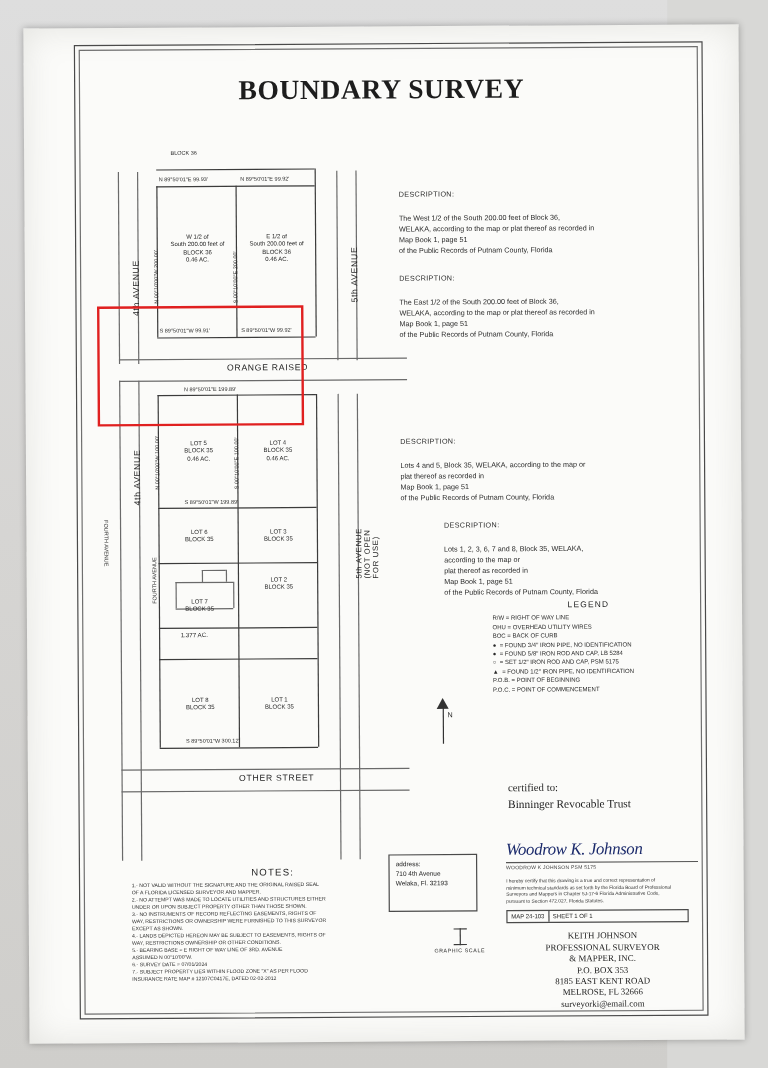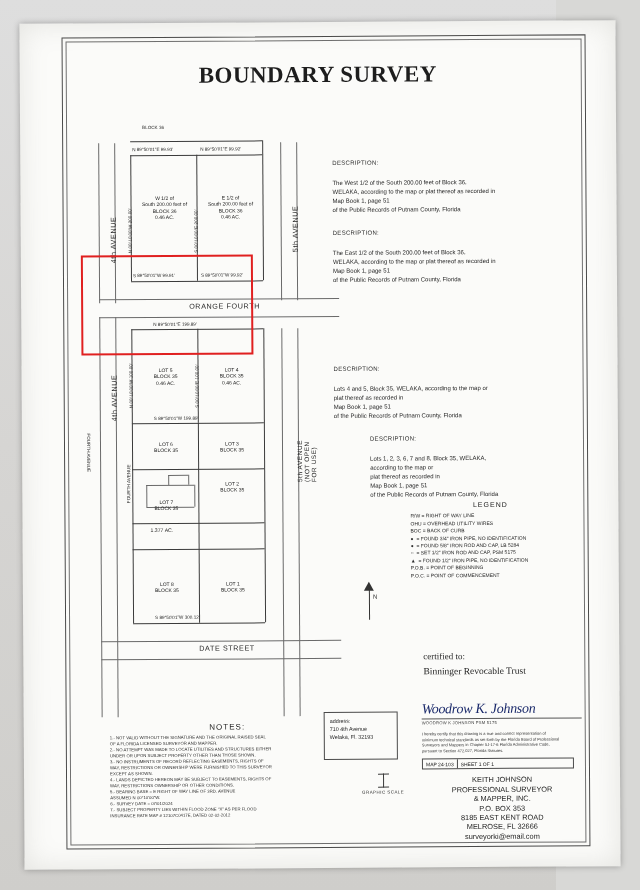--- a/index.html
+++ b/index.html
@@ -192,21 +192,21 @@
     width: 150px;
     font-size: 5px;
     color: #222;
     display: flex;
   }
   .map-box div { padding: 1.5px 3px; }
   .map-box .mb1 { border-right: 0.7px solid #4a4a4a; }
   #surveyor-name {
     margin-top: 6px;
     text-align: center;
-    font-family: Liberation Sans, sans-serif;
+    font-family: Liberation Serif, serif;
     font-size: 7.4px;
     line-height: 9.4px;
     color: #1d1d1d;
     width: 160px;
     white-space: pre-line;
   }
   
   #notes {
     position: absolute;
     left: 86px;
@@ -367,21 +367,21 @@
 South 200.00 feet of
 BLOCK 36
 0.46 AC.</div>
       <div class="lot-name" style="left:120px; top:92px; width:60px;">E 1/2 of
 South 200.00 feet of
 BLOCK 36
 0.46 AC.</div>
 
       <div class="mapline h thin" style="left:18px; top:196px; width:240px;"></div>
       <div class="mapline h thin" style="left:18px; top:214px; width:240px;"></div>
-      <div class="street" style="left:108px; top:199px;">ORANGE FOURTH</div>
+      <div class="street" style="left:108px; top:199px;">ORANGE RAISED</div>
 
       <div class="mapline h" style="left:50px; top:226px; width:132px;"></div>
       <div class="mapline h" style="left:50px; top:320px; width:132px;"></div>
       <div class="mapline v" style="left:50px; top:226px; height:94px;"></div>
       <div class="mapline v" style="left:116px; top:226px; height:94px;"></div>
       <div class="mapline v" style="left:182px; top:226px; height:294px;"></div>
 
       <div class="lbl" style="left:72px; top:219px;">N 89°50'01"E   199.89'</div>
       <div class="lbl rot90" style="left:47px; top:305px;">N 00°10'00"W   100.00'</div>
       <div class="lbl rot90" style="left:113px; top:305px;">S 00°10'00"E   100.00'</div>
@@ -439,21 +439,21 @@
       <div class="mapline v thin" style="left:200px; top:40px; height:158px;"></div>
       <div class="mapline v thin" style="left:216px; top:40px; height:158px;"></div>
       <div class="street vert" style="left:210px; top:150px;">5th  AVENUE</div>
 
       <div class="mapline v thin" style="left:200px; top:226px; height:388px;"></div>
       <div class="mapline v thin" style="left:216px; top:226px; height:388px;"></div>
       <div class="street vert" style="left:214px; top:380px; font-size:6.4px;">5th  AVENUE (NOT OPEN FOR USE)</div>
 
       <div class="mapline h thin" style="left:18px; top:538px; width:240px;"></div>
       <div class="mapline h thin" style="left:18px; top:556px; width:240px;"></div>
-      <div class="street" style="left:116px; top:541px;">DATE STREET</div>
+      <div class="street" style="left:116px; top:541px;">OTHER STREET</div>
     </div>
 
     <div id="red-highlight"></div>
 
     <div id="north-arrow">
       <div class="head"></div>
       <div class="shaft"></div>
       <div class="lbl" style="left:20px; top:12px; font-size:6px;">N</div>
     </div>
 

